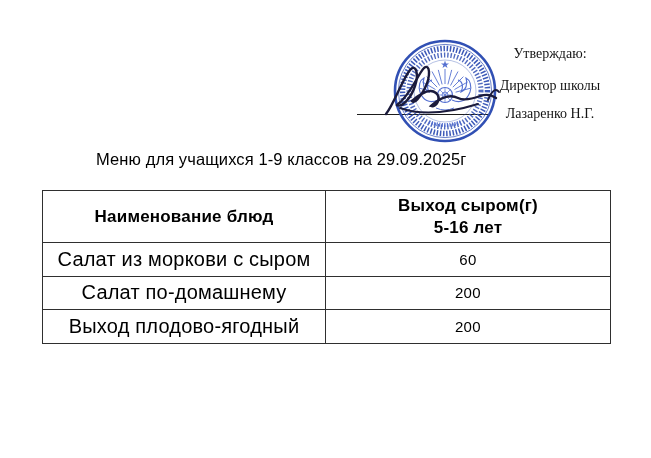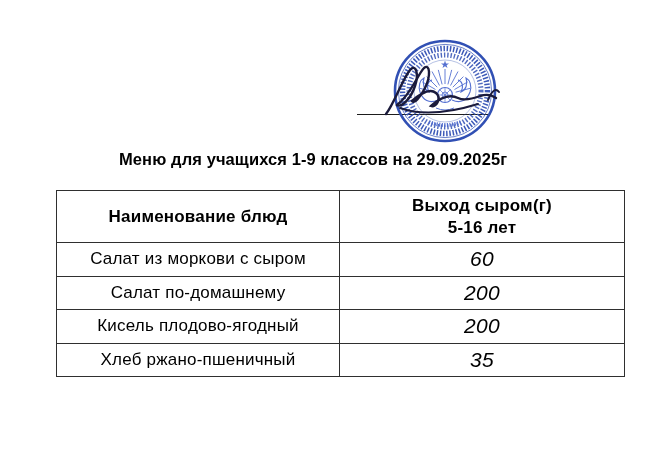--- a/index.html
+++ b/index.html
@@ -31,48 +31,52 @@
 
   
   .stamp { position:absolute; left:392px; top:38px; overflow:visible; }
   .stamp .ring   { color:#3150b4; }
   .stamp .emblem { color:#4c69cf; }
   .stamp .sig    { color:#1b1b3c; }
 
   
   .title {
     position:absolute; left:96px; top:150px;
-    font-size:16.5px; font-weight:bold; letter-spacing:0.1px;
+    font-size:16.5px; font-weight:normal; letter-spacing:0.1px;
     white-space:nowrap;
-    margin-left:23px;
   }
 
   
   .menu-table {
-    position:absolute; left:56px; top:190px; width:568px;
+    position:absolute; left:42px; top:190px; width:568px;
     border-collapse:collapse; table-layout:fixed;
   }
   .menu-table col.c1 { width:283px; }
   .menu-table col.c2 { width:285px; }
   .menu-table th, .menu-table td {
     border:1.7px solid #2f2f2f;
     text-align:center; vertical-align:middle; padding:0;
   }
   .menu-table thead tr { height:52px; }
   .menu-table tbody tr { height:33.5px; }
   .menu-table th { font-size:17px; font-weight:bold; letter-spacing:0.2px; }
   .menu-table th .hline { line-height:22px; }
-  .menu-table td { font-size:17px; font-weight:normal; letter-spacing:0.2px; }
-  .menu-table td.num { font-size:21px; letter-spacing:0.4px;font-style:italic; }
+  .menu-table td { font-size:20px; font-weight:normal; letter-spacing:0.2px; }
+  .menu-table td.num { font-size:15px; letter-spacing:0.4px; }
 </style>
 </head>
 <body>
 
 <div class="page">
 
+  <div class="approval">
+    <div class="l1">Утверждаю:</div>
+    <div class="l2">Директор школы</div>
+    <div class="l3">Лазаренко Н.Г.</div>
+  </div>
 
   <div class="sig-line"></div>
 
   <svg class="stamp" width="106" height="106" viewBox="0 0 106 106" xmlns="http://www.w3.org/2000/svg">
 
     <g class="ring" stroke="currentColor" fill="none">
       <circle cx="53" cy="53" r="50" stroke-width="2.6"></circle>
       <circle cx="53" cy="53" r="46.6" stroke-width="0.8" opacity="0.9"></circle>
       <circle cx="53" cy="53" r="42.5" stroke-width="5.5" stroke-dasharray="1.5 1.7" opacity="0.95"></circle>
       <circle cx="53" cy="53" r="36" stroke-width="5" stroke-dasharray="1.4 1.9" opacity="0.85"></circle>
@@ -131,23 +135,19 @@
     <tbody>
       <tr>
         <td>Салат из моркови с сыром</td>
         <td class="num">60</td>
       </tr>
       <tr>
         <td>Салат по-домашнему</td>
         <td class="num">200</td>
       </tr>
       <tr>
-        <td>Кисель плодово-ягодный</td>
+        <td>Выход плодово-ягодный</td>
         <td class="num">200</td>
-      </tr>
-      <tr>
-        <td>Хлеб ржано-пшеничный</td>
-        <td class="num">35</td>
       </tr>
     </tbody>
   </table>
 
 </div>
 
 </body></html>

